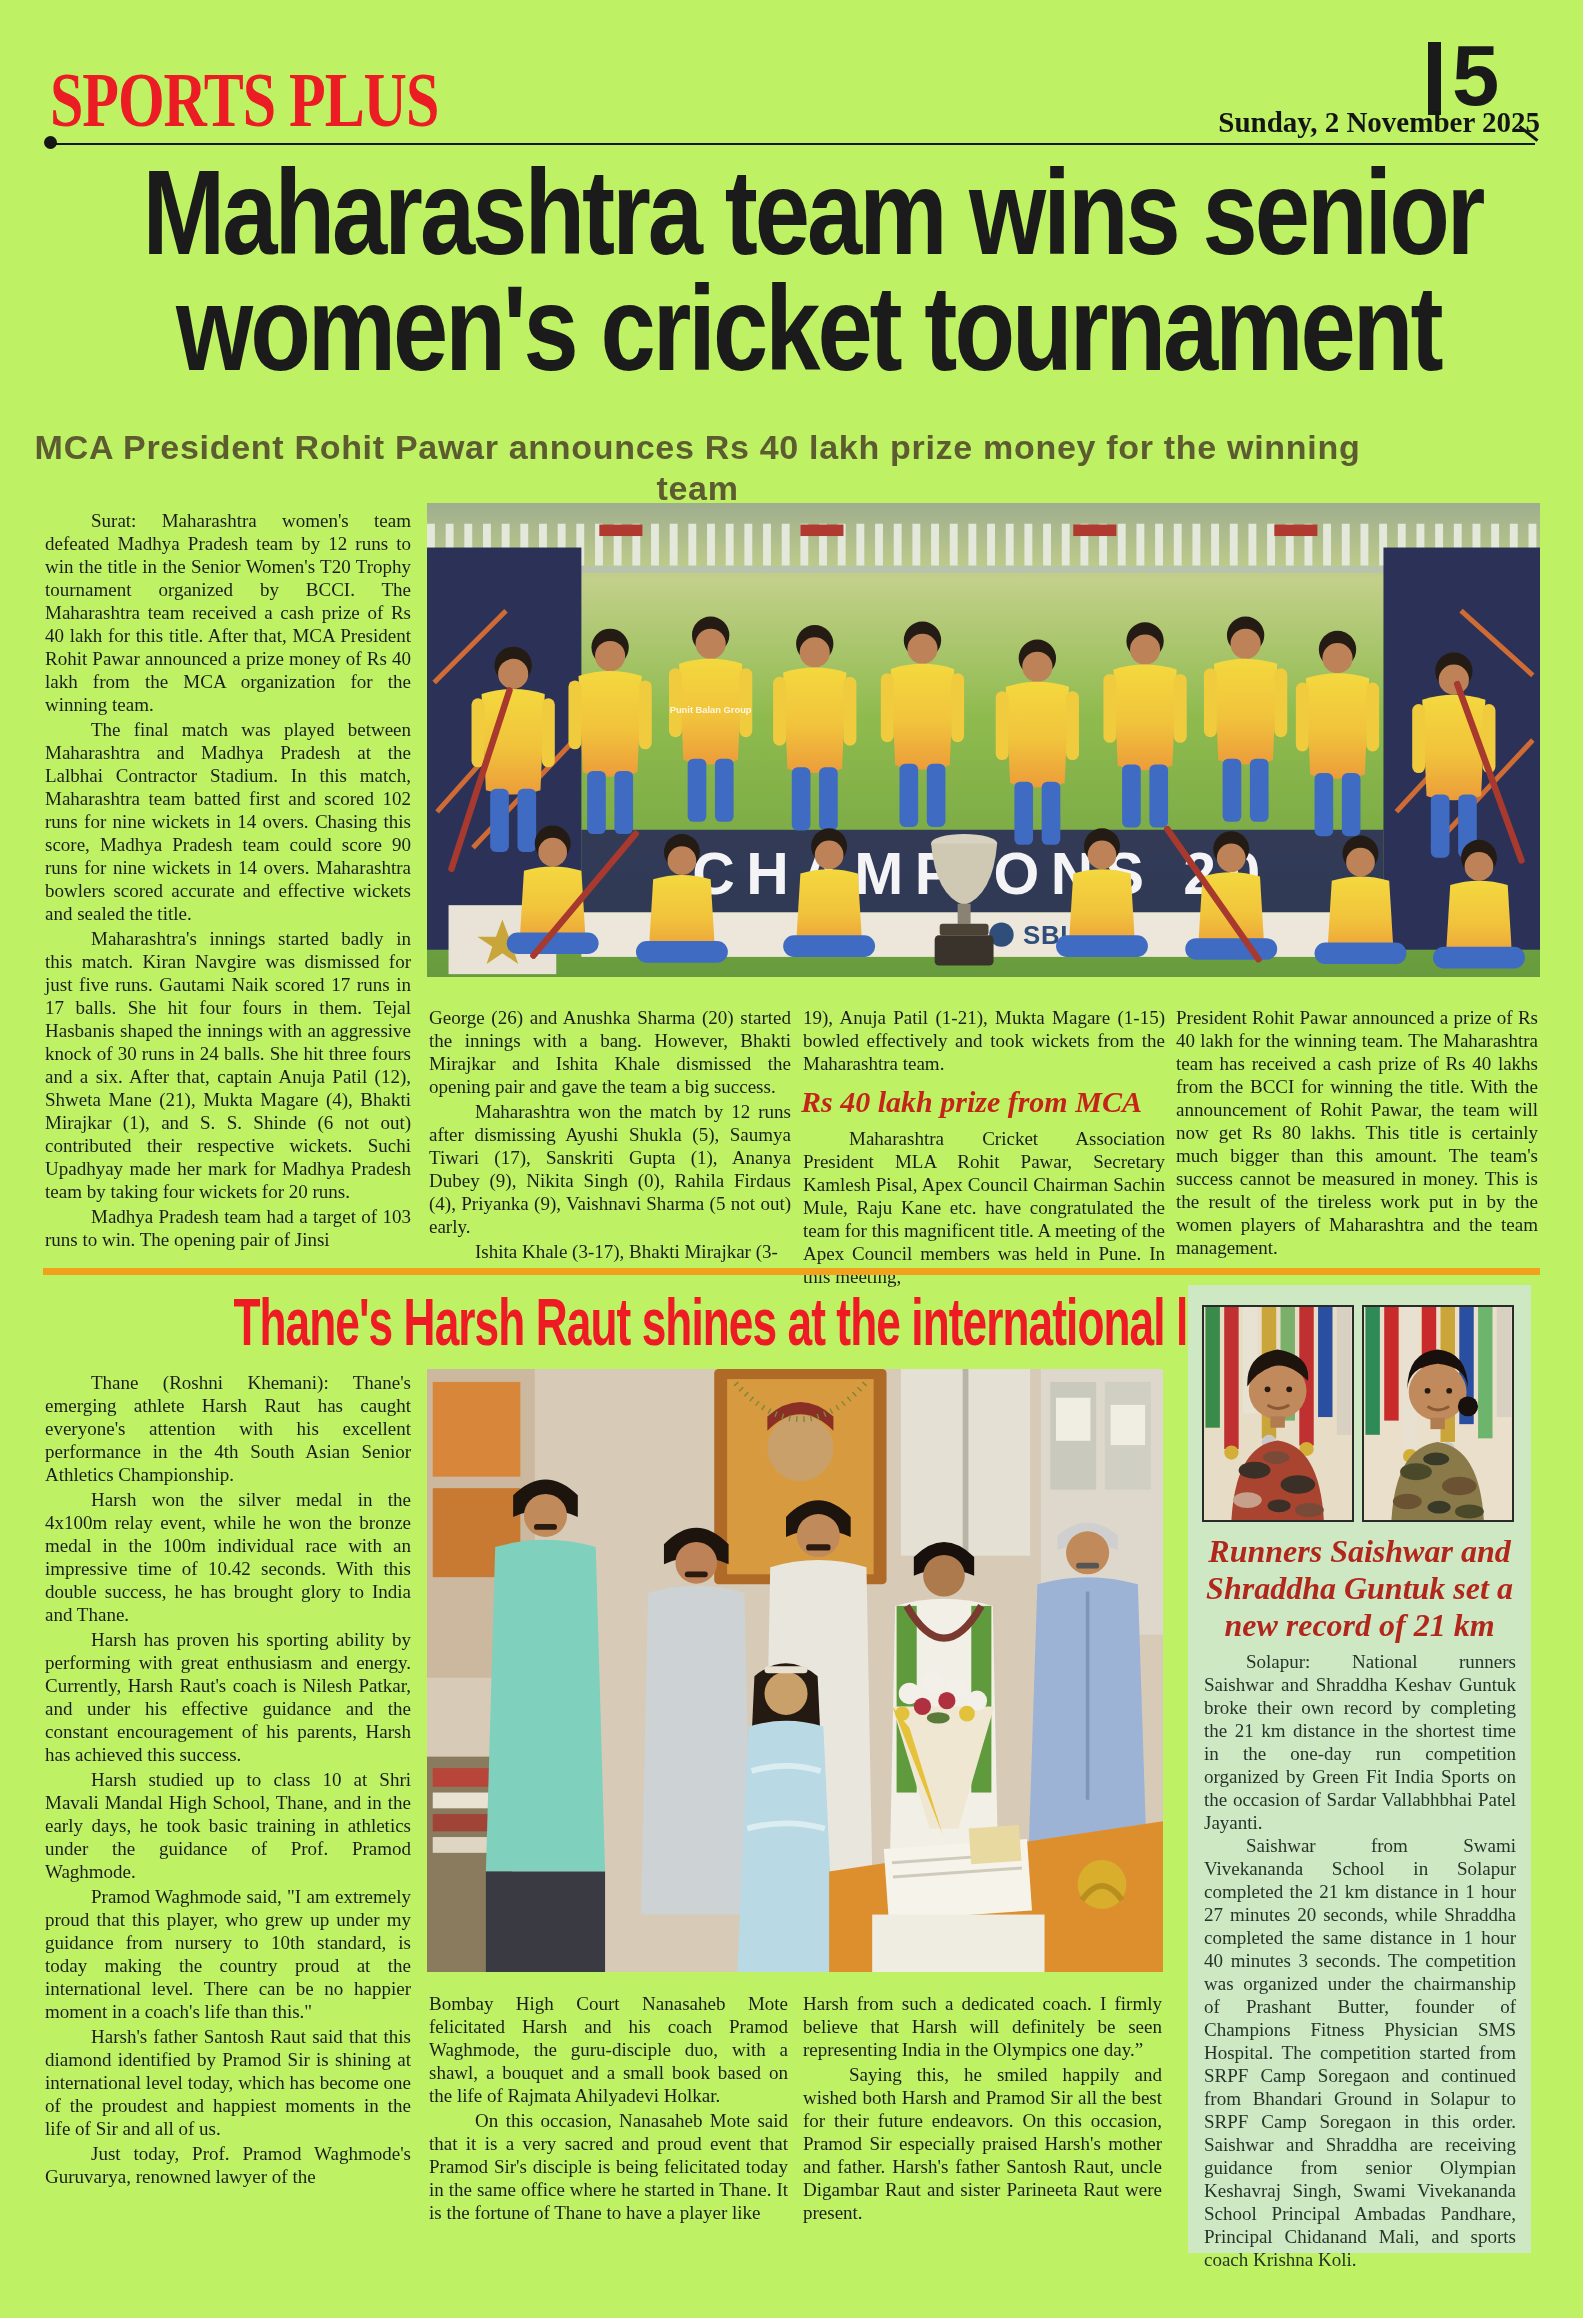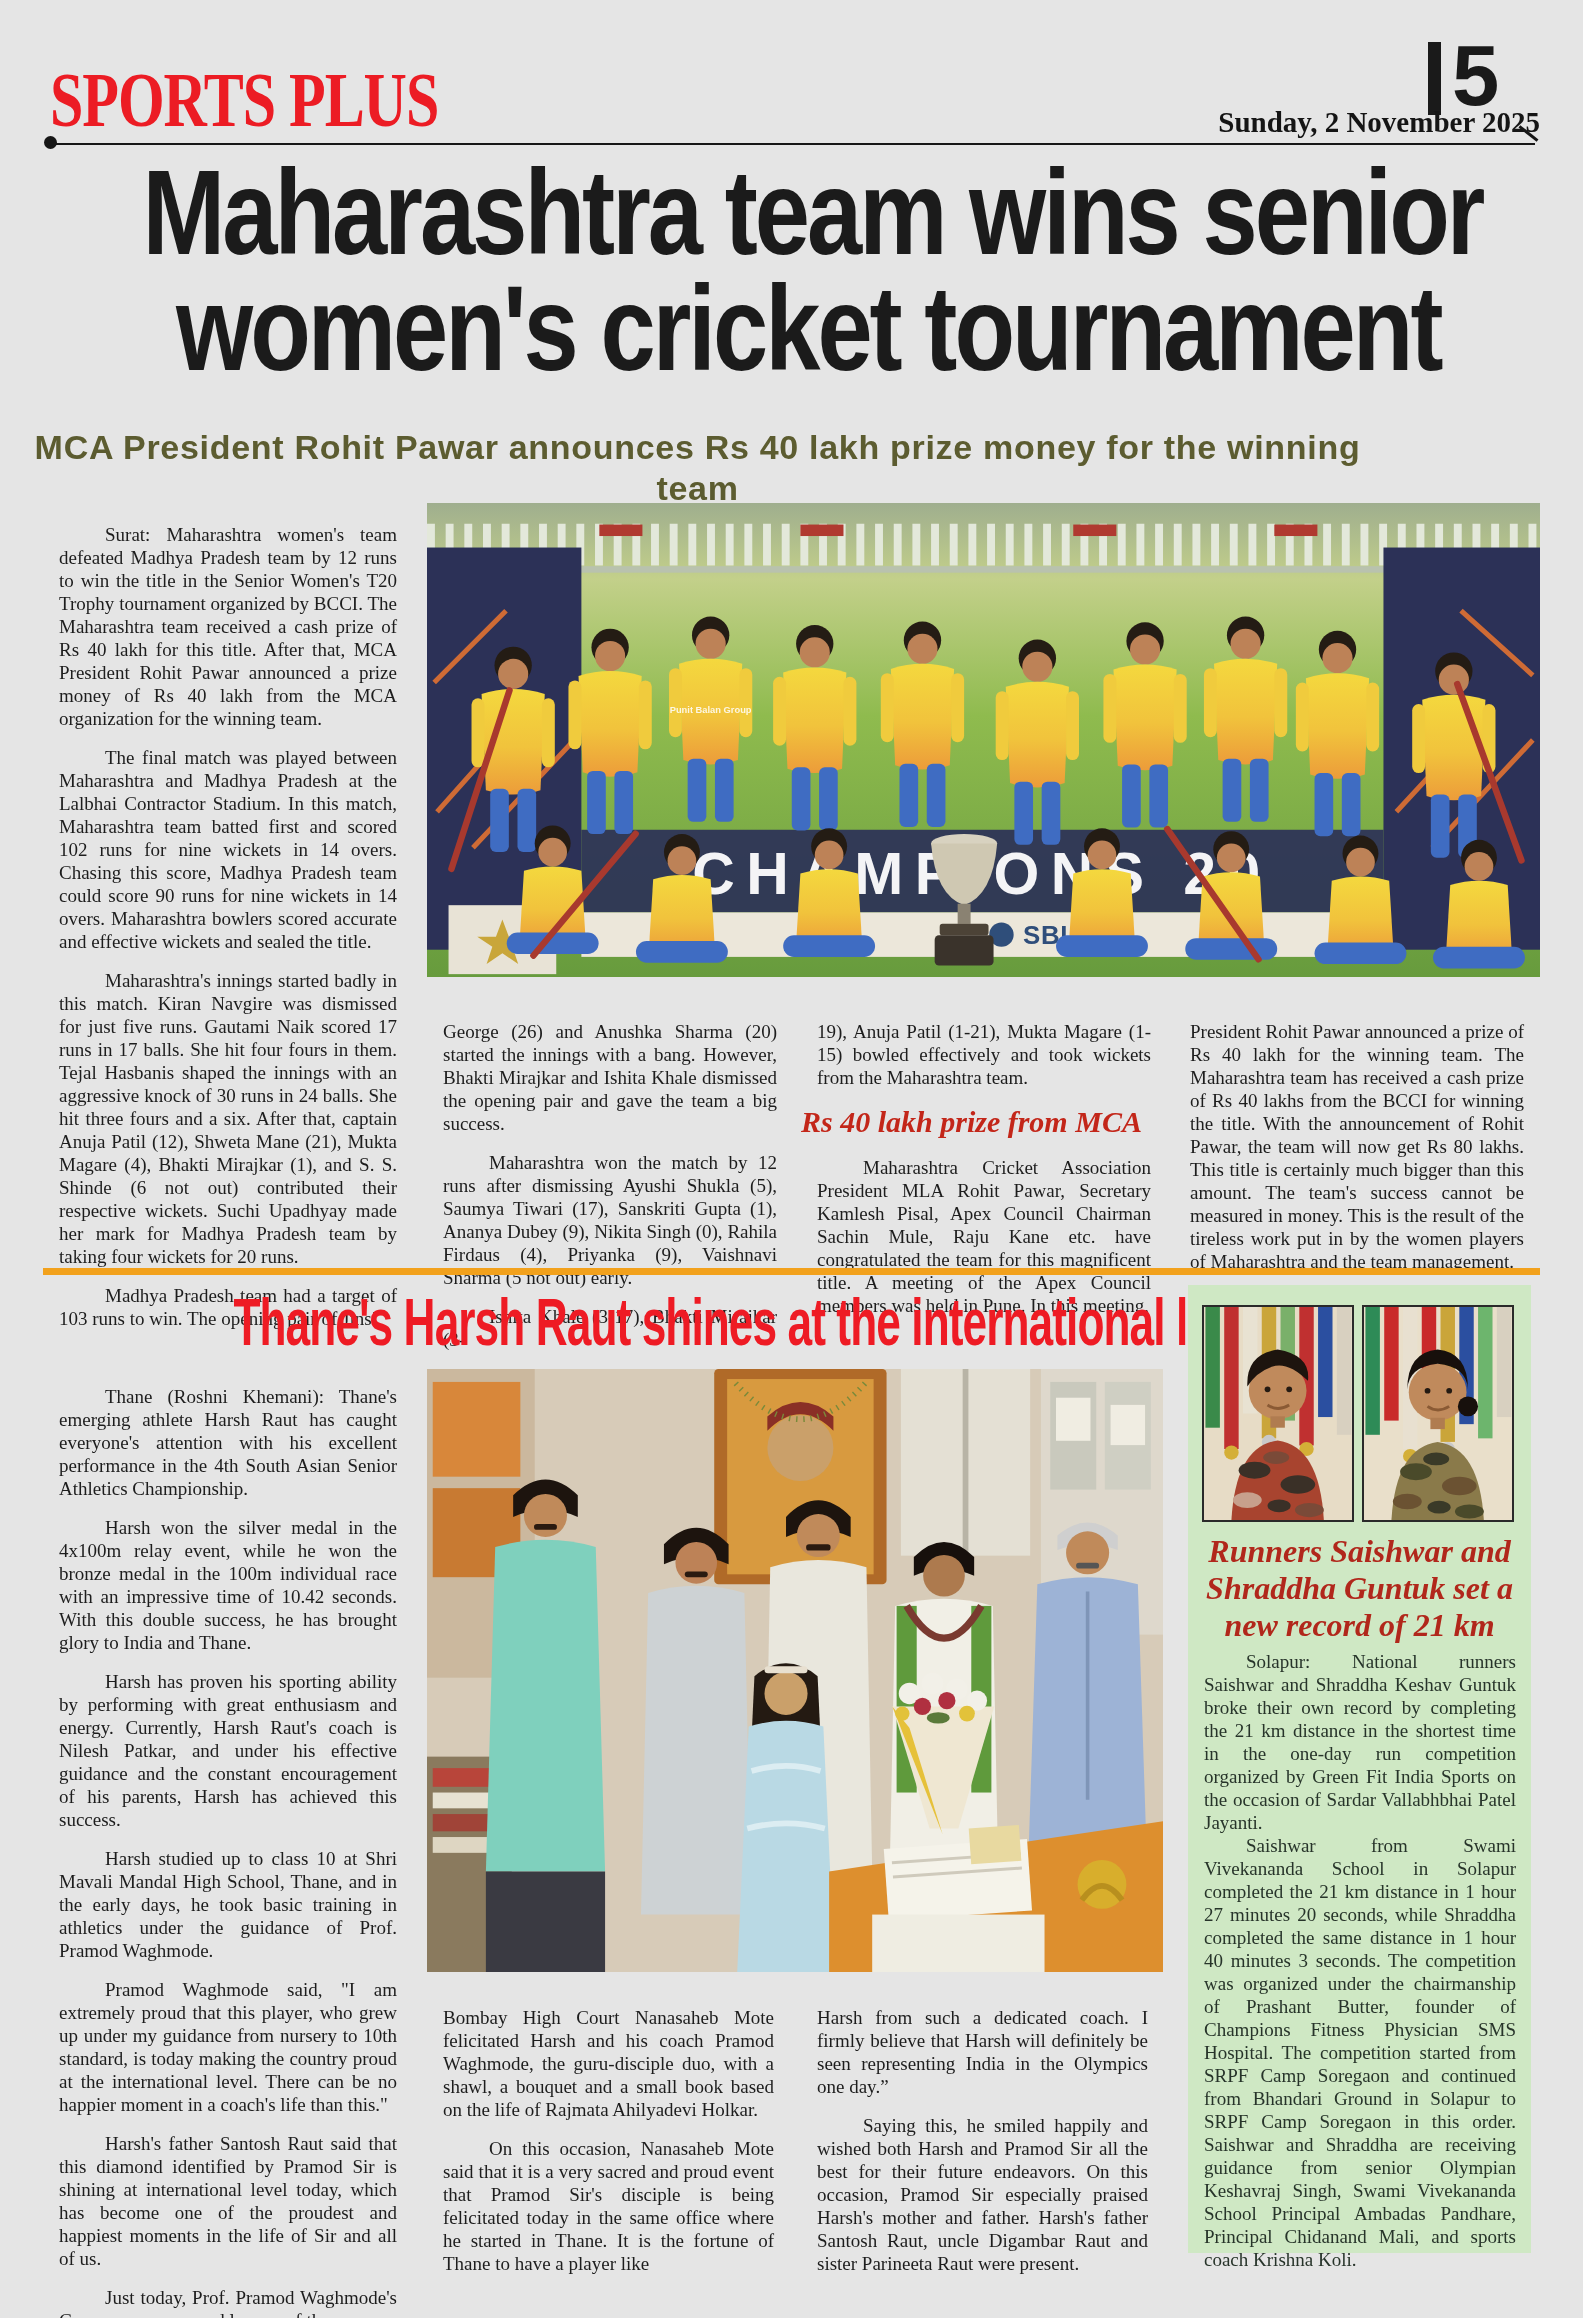--- a/index.html
+++ b/index.html
@@ -1,36 +1,36 @@
 <!DOCTYPE html>
 <html style="--masthead_red: #ec1c24; --headline_ink: #1b1b1b; --subhead_olive: #5c5c30; --body_ink: #1d1d1d; --crosshead_red: #c32619; --second_headline_red: #ee1b24; --divider_orange: #f2a11c; --sidebar_bg: #cfe8c4; --sidebar_heading_red: #b1271b; --sidebar_ink: #27342a;font-size:11.5px"><head>
 <meta charset="utf-8">
 <style>
   html,body{margin:0;padding:0;background:#ffffff;}
-  .page{position:relative;width:1583px;height:2319px;background:#e5e5e5;overflow:hidden;
+  .page{position:relative;width:1583px;height:2319px;background:#bef264;overflow:hidden;
         font-family:"Liberation Serif",serif;}
   
   .mast-title{position:absolute;left:50px;top:60px;font:700 79px/1 "Liberation Serif",serif;
       color:var(--masthead_red,#ec1c24);transform:scaleX(.76);transform-origin:left top;
       letter-spacing:-1.4px;white-space:nowrap;}
   .page-bar{position:absolute;left:1428px;top:42px;width:13px;height:73px;background:#1a1a1a;}
   .page-num{position:absolute;left:1452px;top:33px;font:700 85px/1 "Liberation Sans",sans-serif;color:#1a1a1a;}
   .mast-date{position:absolute;right:43px;top:108px;font:700 29px/1 "Liberation Serif",serif;color:#151515;white-space:nowrap;}
   .rule{position:absolute;left:50px;top:143px;width:1485px;height:2.2px;background:#161616;}
   .rule-dot{position:absolute;left:44px;top:136px;width:13px;height:13px;border-radius:50%;background:#161616;}
   .rule-tick{position:absolute;left:1517px;top:132px;width:23px;height:2.9px;background:#161616;transform:rotate(38deg);}
   
   .headline{position:absolute;left:0;top:154px;width:1583px;text-align:right;color:var(--headline_ink,#1b1b1b);}
   .headline .hl{font:700 121px/116px "Liberation Sans",sans-serif;letter-spacing:-3.6px;transform:scaleX(.82);white-space:nowrap;}
   .subhead{position:absolute;left:0;top:427px;width:1395px;text-align:center;
       font:700 34px/1.2 "Liberation Sans",sans-serif;letter-spacing:0.7px;color:var(--subhead_olive,#5c5c30);}
   
   .col{position:absolute;width:370px;font:19px/23px "Liberation Serif",serif;
       text-align:justify;color:var(--body_ink,#1d1d1d);}
-  .col p{margin:16px;text-indent:46px;}
+  .col p{margin:2px;text-indent:46px;}
   .col p.noind{text-indent:0;}
   .crosshead{margin:10px 0 7.2px;text-indent:0;text-align:left;
       font:italic 700 30px/1.15 "Liberation Serif",serif;color:var(--crosshead_red,#c32619);}
   
   .photo{position:absolute;overflow:hidden;background:#888;}
   .photo svg{display:block;width:100%;height:100%;}
   .banner-text{font:700 82px "Liberation Sans",sans-serif;fill:#ffffff;letter-spacing:16px;opacity:.95;}
   .sponsor-text{font:700 36px "Liberation Sans",sans-serif;fill:#2f4e7a;letter-spacing:1px;}
   .jersey-text{font:700 13px "Liberation Sans",sans-serif;fill:#fff;opacity:.85;}
   

